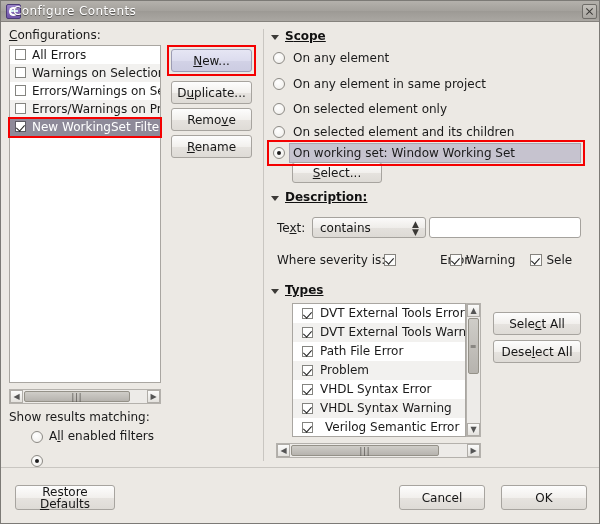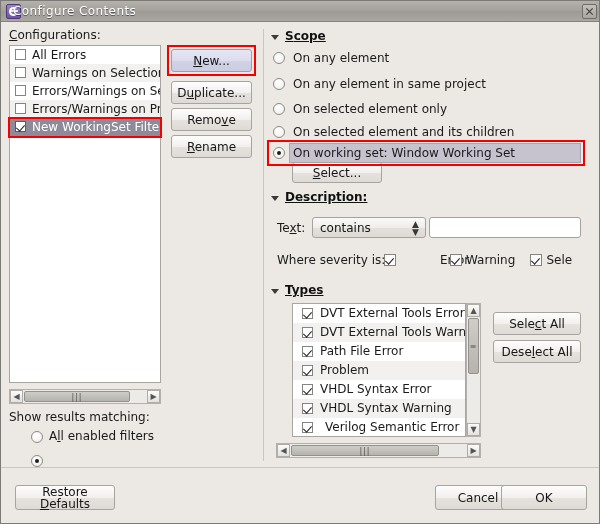--- a/index.html
+++ b/index.html
@@ -453,21 +453,21 @@
   </div>
   <div class="btn" style="left:492px; top:339px; width:88px; height:23px;">
     <span>Dese<span class="u">l</span>ect All</span>
   </div>
 
   <div class="hdivider" style="left:0px; top:466px; width:600px;"></div>
 
   <div class="btn" style="left:14px; top:484px; width:100px; height:25px;">
     <span>Restore <span class="u">D</span>efaults</span>
   </div>
-  <div class="btn" style="left:434px; top:484px; width:86px; height:25px;">
+  <div class="btn" style="left:398px; top:484px; width:86px; height:25px;">
     <span>Cancel</span>
   </div>
   <div class="btn" style="left:500px; top:484px; width:86px; height:25px;">
     <span>OK</span>
   </div>
 
 <div class="redbox" style="left: 7px; top: 116px; width: 154px; height: 21px;"></div>
   </div>
 
 </body></html>

